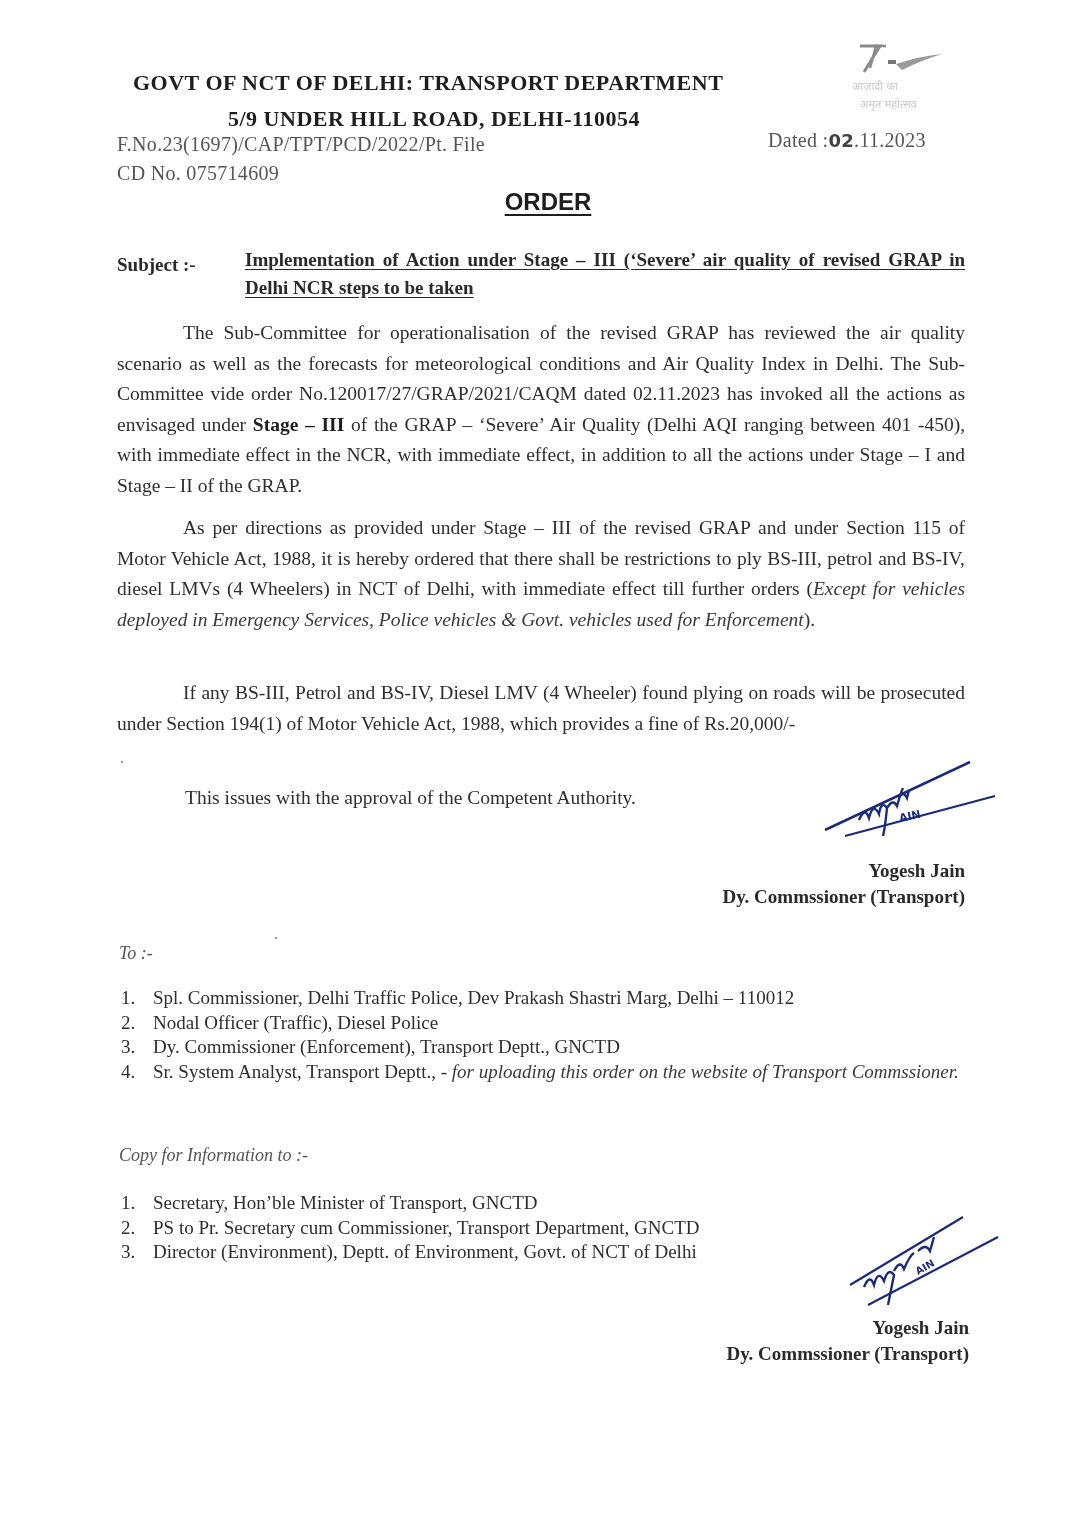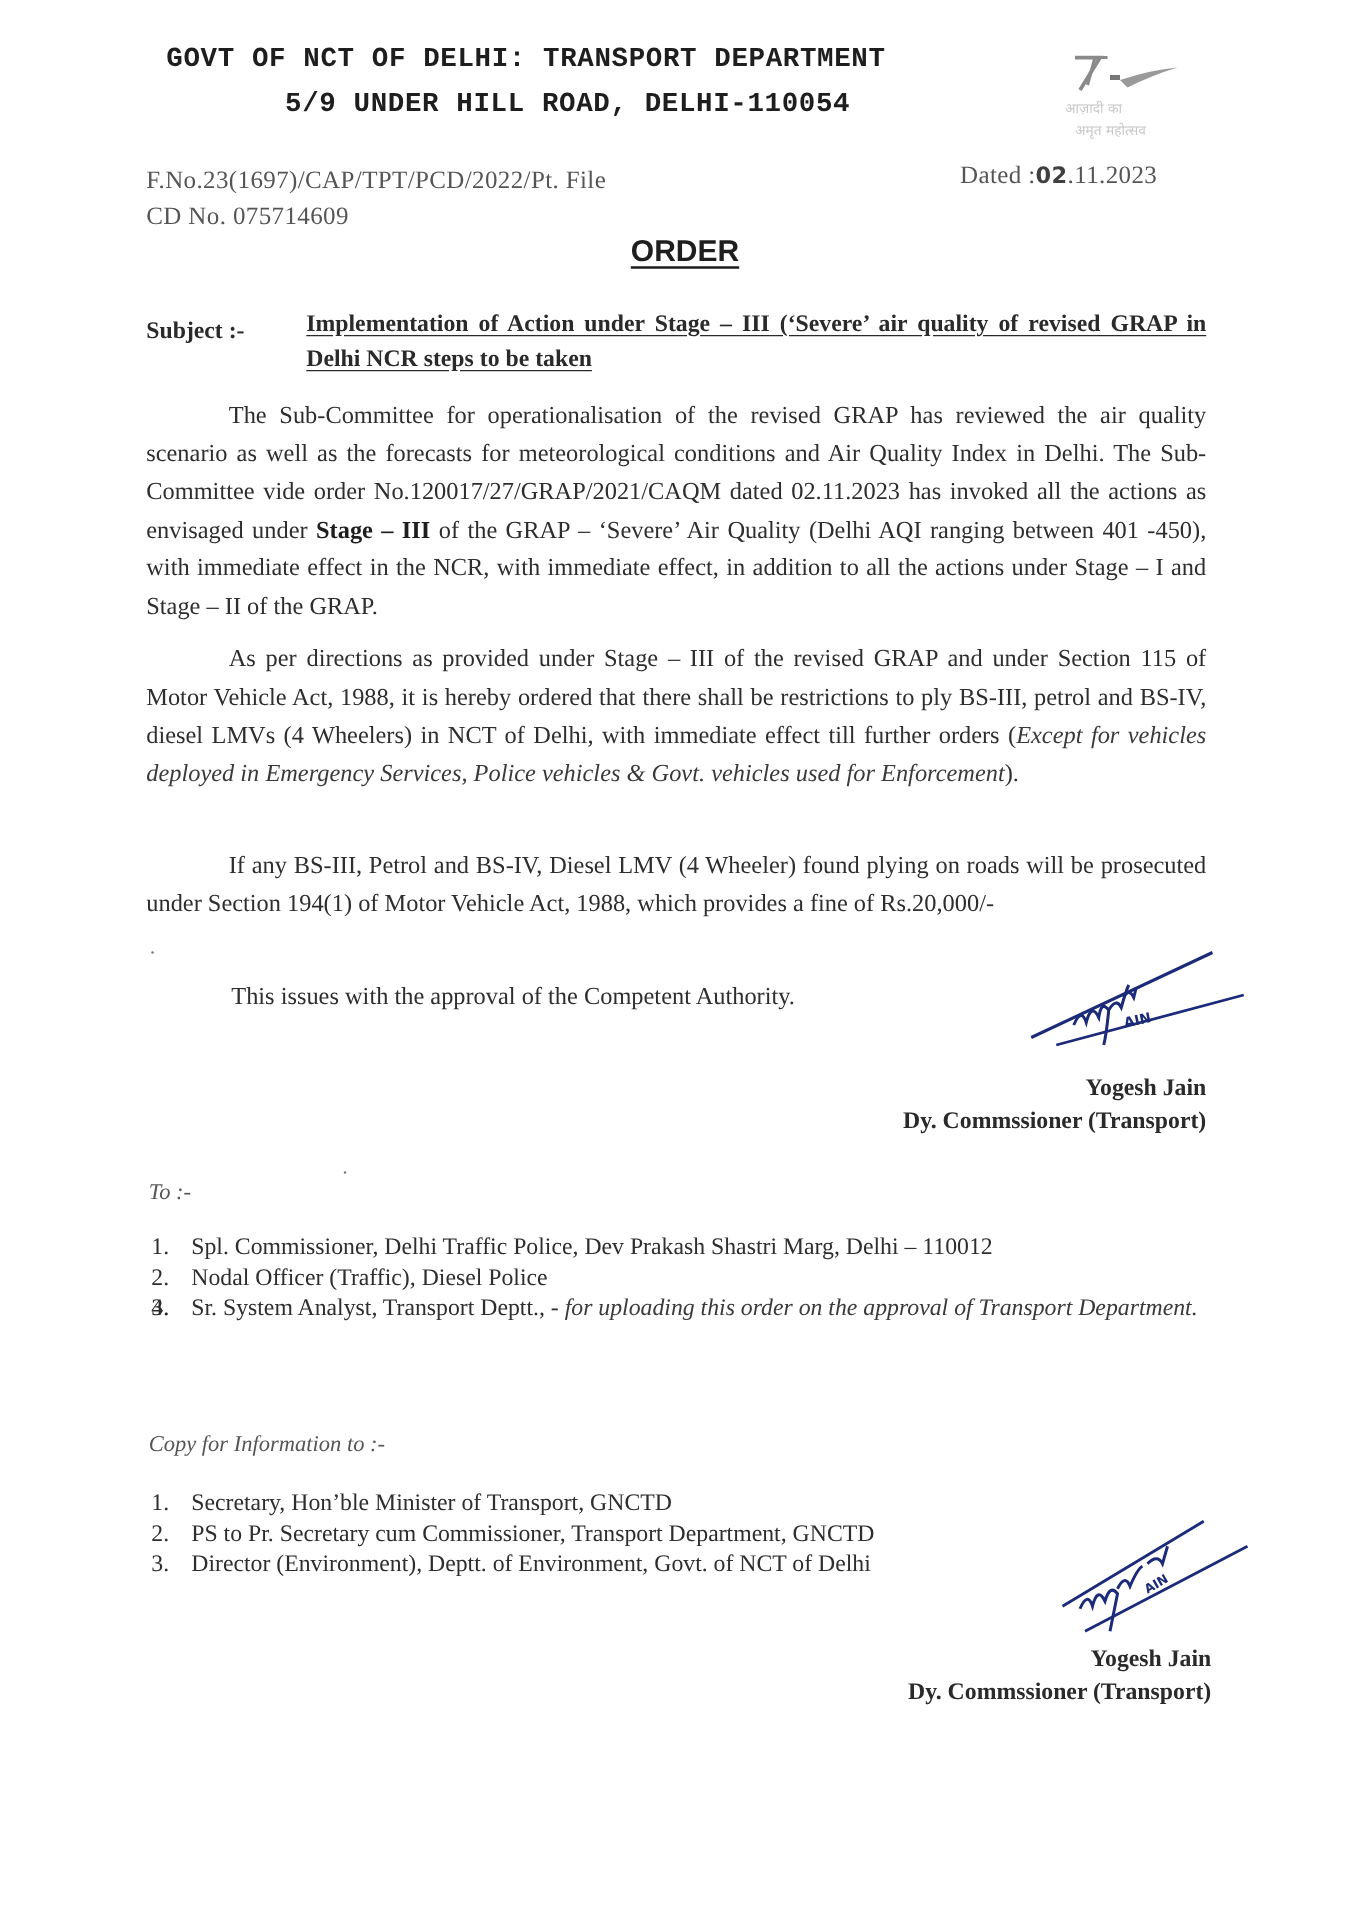--- a/index.html
+++ b/index.html
@@ -3,22 +3,22 @@
 <meta charset="utf-8">
 <style>
   html, body { margin: 0; padding: 0; }
   body {
     width: 1080px; height: 1528px; background: #ffffff; position: relative;
     overflow: hidden; color: #2a2a2a;
     font-family: "Liberation Serif", "DejaVu Serif", serif;
   }
   .abs { position: absolute; }
   .hdr {
-    font-family: Liberation Mono, monospace;
-    font-weight: bold; color: #1e1e1e; letter-spacing: 0.5px; white-space: nowrap;
+    font-family: Liberation Serif, serif;
+    font-weight: bold; color: #1e1e1e; letter-spacing: 0.5px; white-space: nowrap; margin-top: 35px;
   }
   #hdr1 { left: 133px; top: 35px; font-size: 22px; }
   #hdr2 { left: 228px; top: 71px; font-size: 22px; }
 
   #logo { left: 850px; top: 38px; width: 120px; height: 80px; }
 
   .ref { font-size: 20px; color: #555; white-space: nowrap; letter-spacing: 0.3px; }
   #fileno { left: 117px; top: 133px; }
   #cdno { left: 117px; top: 162px; }
   #dated { left: 768px; top: 129px; }
@@ -119,22 +119,22 @@
 
 <div id="signer1" class="abs signer">
   <div>Yogesh Jain</div>
   <div>Dy. Commssioner (Transport)</div>
 </div>
 
 <div id="to-label" class="abs label-ital">To :-</div>
 <ol id="to-list" class="abs dlist">
   <li><span class="num">1.</span><span>Spl. Commissioner, Delhi Traffic Police, Dev Prakash Shastri Marg, Delhi – 110012</span></li>
   <li><span class="num">2.</span><span>Nodal Officer (Traffic), Diesel Police</span></li>
-  <li><span class="num">3.</span></li>
-  <li><span class="num">4.</span><span>Sr. System Analyst, Transport Deptt., - </span><i>for uploading this order on the approval of Transport Department.</i></li>
+  <li><span class="num">3.</span><span>Dy. Commissioner (Enforcement), Transport Deptt., GNCTD</span></li>
+  <li><span class="num">4.</span><span>Sr. System Analyst, Transport Deptt., - </span><i>for uploading this order on the website of Transport Commssioner.</i></li>
 </ol>
 
 <div id="copy-label" class="abs label-ital">Copy for Information to :-</div>
 <ol id="copy-list" class="abs dlist">
   <li><span class="num">1.</span><span>Secretary, Hon’ble Minister of Transport, GNCTD</span></li>
   <li><span class="num">2.</span><span>PS to Pr. Secretary cum Commissioner, Transport Department, GNCTD</span></li>
   <li><span class="num">3.</span><span>Director (Environment), Deptt. of Environment, Govt. of NCT of Delhi</span></li>
 </ol>
 
 <svg id="sig2" class="sign-svg" viewBox="0 0 165 120">

